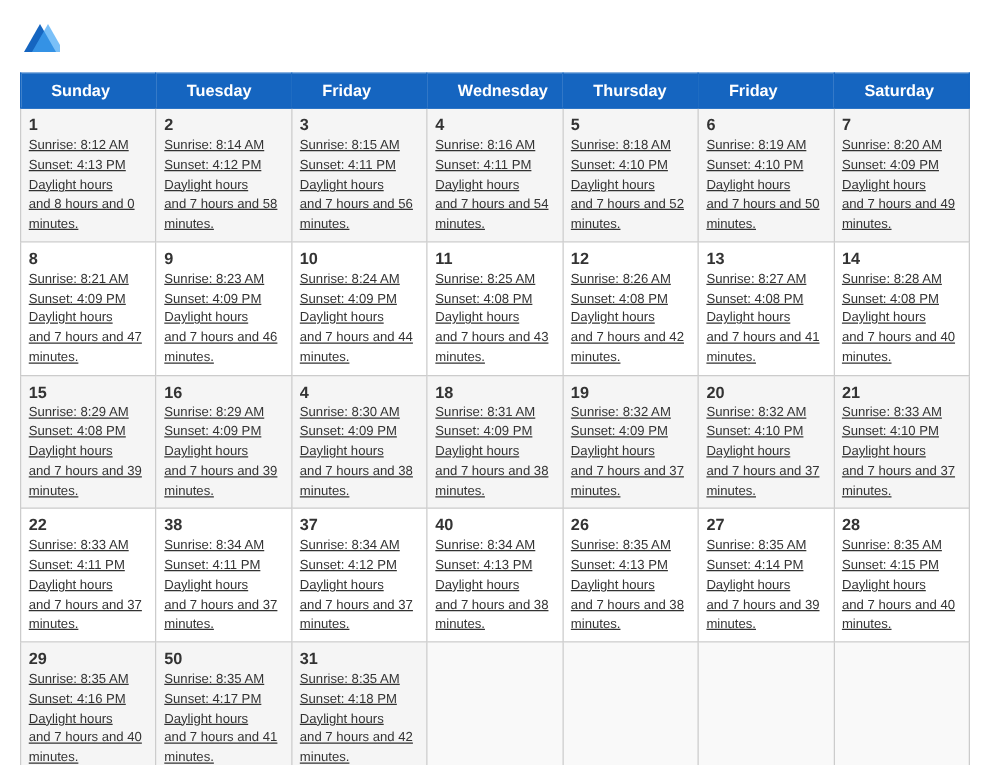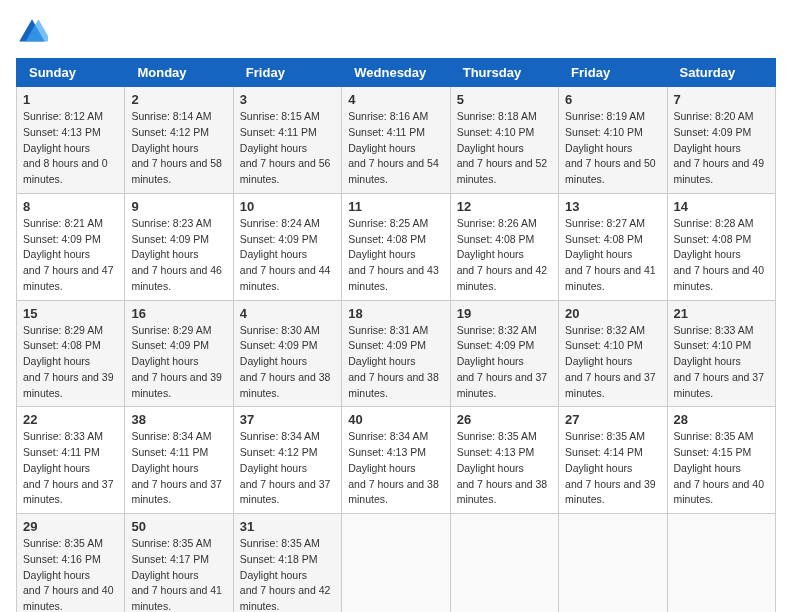--- a/index.html
+++ b/index.html
@@ -49,21 +49,21 @@
     table {
       width: 100%;
       border-collapse: collapse;
       table-layout: fixed;
     }
     th {
       background-color: #1565c0;
       color: #fff;
       font-size: 13px;
       font-weight: bold;
-      padding: 6px 12px;
+      padding: 6px 24px;
       text-align: left;
       border: 1px solid #1565c0;
     }
     td {
       border: 1px solid #ccc;
       padding: 5px 6px;
       vertical-align: top;
       font-size: 10.5px;
       color: #333;
       min-height: 80px;
@@ -76,20 +76,21 @@
       background: #fff;
     }
     .day-num {
       font-size: 13px;
       font-weight: bold;
       display: block;
       margin-bottom: 2px;
     }
     .day-info {
       line-height: 1.5;
+      text-decoration: underline;
     }
     .empty-cell {
       background: #f9f9f9 !important;
     }
   </style>
 </head>
 <body>
 
 <div class="header">
   <div class="logo">
@@ -105,21 +106,21 @@
   <div class="title-block">
     <div class="month-title"></div>
     <div class="subtitle"></div>
   </div>
 </div>
 
 <table>
   <thead>
     <tr>
     <th>Sunday</th>
-        <th>Monday</th>
+        <th>Tuesday</th>
         <th>Friday</th>
         <th>Wednesday</th>
         <th>Thursday</th>
         <th>Friday</th>
         <th>Saturday</th>
       </tr>
   </thead>
   <tbody id="calendar-body">
   <tr>
         <td>

